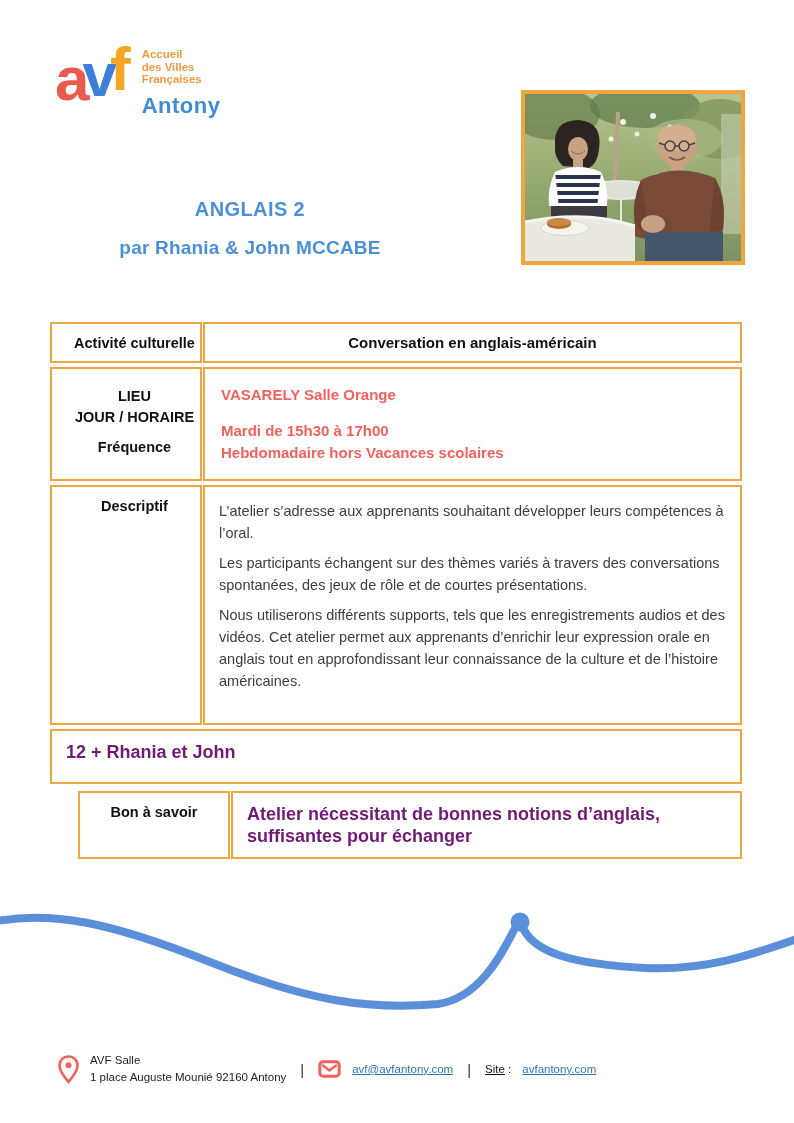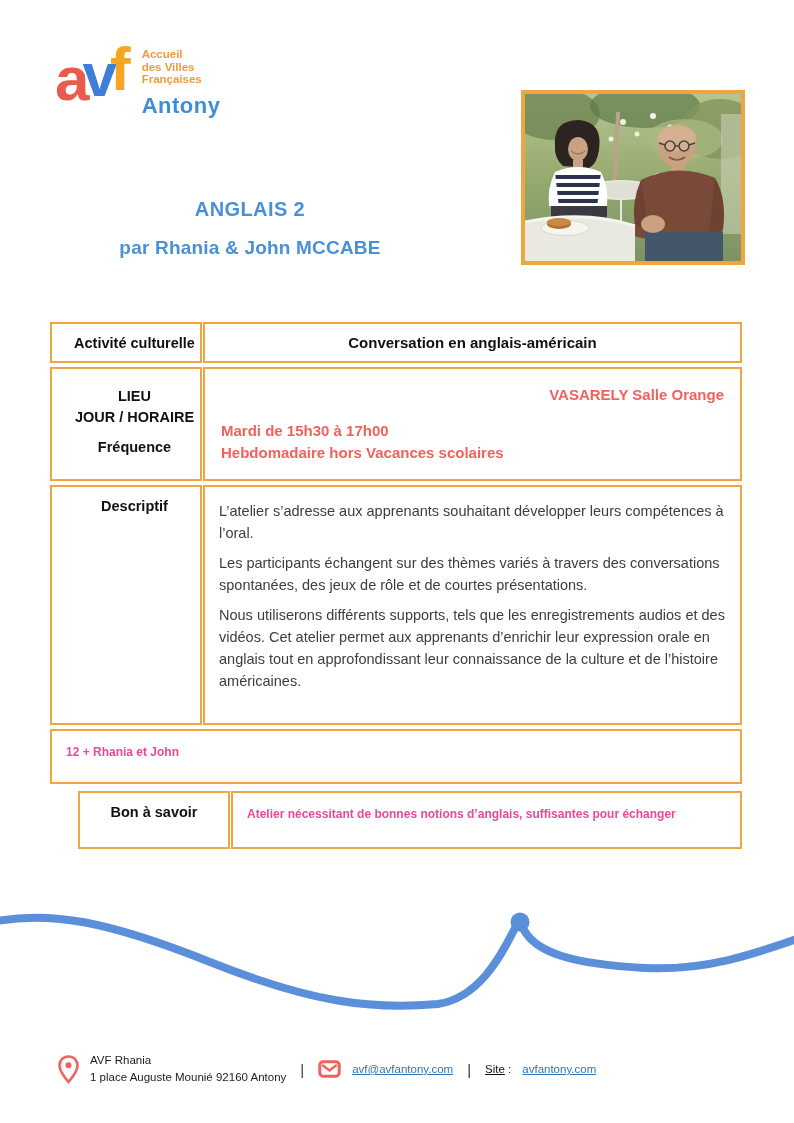--- a/index.html
+++ b/index.html
@@ -44,30 +44,30 @@
   .cell{border:2px solid var(--accent-orange);background:#fff;}
   .cell-l{width:152px;flex:0 0 152px;text-align:center;font-weight:700;color:#111;font-size:14.5px;padding-left:17px;}
   .cell-r{flex:1;}
   .r1{min-height:41px;}
   .r1 .cell{display:flex;align-items:center;justify-content:center;}
   .r1 .cell-r{font-weight:700;color:#111;font-size:15px;}
   .r2{min-height:94px;}
   .r2 .cell-l{padding-top:17px;line-height:21px;}
   .r2 .freq{margin-top:9px;}
   .r2 .cell-r{padding:15px 16px;color:var(--coral-red);font-weight:700;font-size:15px;line-height:22px;}
-  .r2 .place{margin-bottom:14px;text-align:right;}
+  .r2 .place{margin-bottom:14px;}
   .r3{min-height:240px;}
   .r3 .cell-l{padding-top:11px;}
   .r3 .cell-r{padding:5px 14px;color:#3d3d3d;font-size:14.5px;line-height:22px;}
   .r3 .cell-r p{margin:8px 0;}
   .r4{min-height:55px;}
   .r5{min-height:53px;}
   .r6{min-height:58px;padding-left:28px;}
   .r4 .cell-l,.r5 .cell-l,.r6 .cell-l{padding:10px 8px 0 8px;line-height:19px;}
-  .r4 .cell-r,.r5 .cell-r,.r6 .cell-r{padding:10px 14px;font-weight:700;color:#ec4899;font-size:12px;line-height:22px;}
+  .r4 .cell-r,.r5 .cell-r,.r6 .cell-r{padding:10px 14px;font-weight:700;color:#701a75;font-size:18px;line-height:22px;}
 
   
   .wave{position:absolute;left:0;top:888px;width:794px;height:132px;}
 
   
   .footer{position:absolute;left:58px;top:1052px;display:flex;align-items:center;gap:11px;font-size:11.5px;color:#222;}
   .footer .addr{line-height:17px;}
   .footer .sep{color:#333;font-size:15px;font-weight:400;padding:0 3px;}
   .footer a{color:var(--link-blue);text-decoration:underline;}
   .footer .site-label{text-decoration:underline;color:#111;}
@@ -219,21 +219,21 @@
     <circle cx="520" cy="34" r="9.5" fill="#5B8FD9"></circle>
     <path d="M 524 42 C 536 64, 570 76, 645 80 C 706 83, 754 66, 800 50" fill="none" stroke="#5B8FD9" stroke-width="8" stroke-linecap="round"></path>
   </svg>
 
   <footer class="footer">
     <svg width="21" height="29" viewBox="0 0 21 29">
       <path d="M10.5 1.5 C5 1.5 1.5 5.6 1.5 10.5 C1.5 16.5 10.5 27 10.5 27 C10.5 27 19.5 16.5 19.5 10.5 C19.5 5.6 16 1.5 10.5 1.5 Z" fill="none" stroke="#F2615C" stroke-width="2.6"></path>
       <circle cx="10.5" cy="10.2" r="3" fill="#F2615C"></circle>
     </svg>
     <div class="addr">
-      <div>AVF Rhania</div>
+      <div>AVF Salle</div>
       <div>1 place Auguste Mounié 92160 Antony</div>
     </div>
     <span class="sep">|</span>
     <span class="mail-icon-box">
       <svg width="23" height="18" viewBox="0 0 23 18">
         <rect x="1.8" y="1.8" width="19.4" height="14.4" rx="3.2" fill="#ffffff" stroke="#F2615C" stroke-width="3"></rect>
         <path d="M5 5.5 L11.5 10.5 L18 5.5" fill="none" stroke="#F2615C" stroke-width="2.4" stroke-linecap="round" stroke-linejoin="round"></path>
       </svg>
     </span>
     <a href="#">avf@avfantony.com</a>

